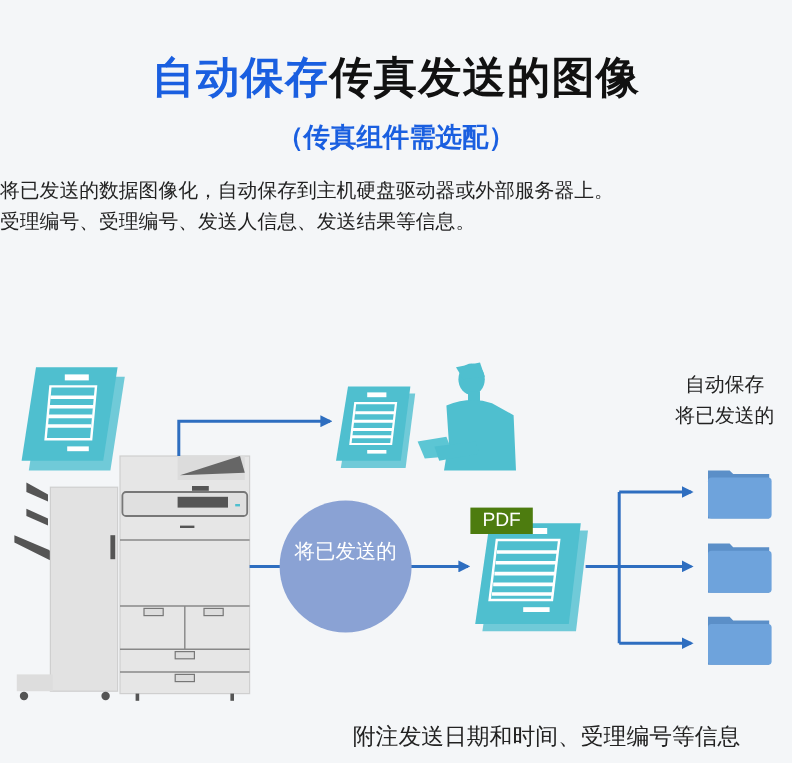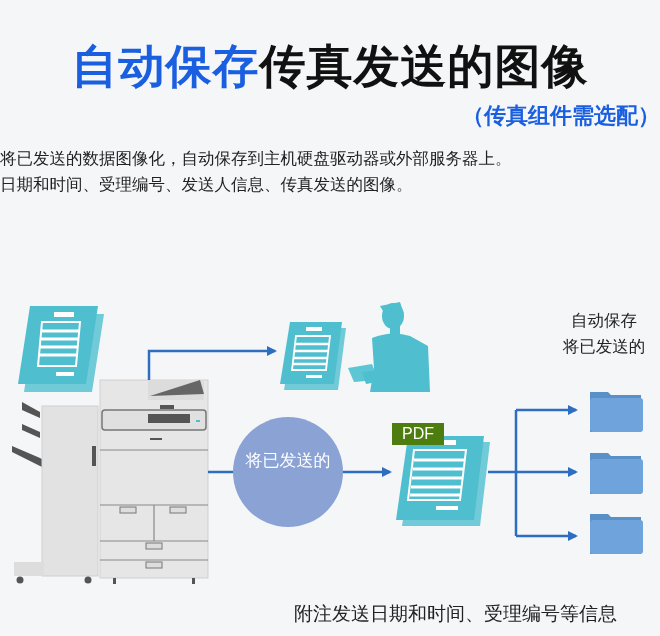--- a/index.html
+++ b/index.html
@@ -4,27 +4,27 @@
 <style>
   html, body { margin: 0; padding: 0; }
   body {
     width: 660px; height: 636px; overflow: hidden;
     background: #f4f6f8;
     font-family: "DejaVu Sans", "Liberation Sans", sans-serif;
     position: relative;
   }
   .title {
     position: absolute; top: 36px; left: 0; width: 660px;
-    text-align: center; font-size: 46px; font-weight: bold;
+    text-align: center; font-size: 36px; font-weight: bold;
     letter-spacing: 1px; line-height: 60px;
   }
   .title .blue { color: #1a5fe0; }
   .title .black { color: #111; }
   .subtitle {
-    position: absolute; top: 100px; left: 0; width: 660px; text-align: right;
+    position: absolute; top: 100px; left: 0; width: 660px; text-align: center;
     font-size: 22px; font-weight: bold; color: #1a5fe0; line-height: 32px;
   }
   .desc {
     position: absolute; top: 146px; left: 0; width: 660px; 
     font-size: 16.5px; color: #222; line-height: 26px;
   }
   .desc div { white-space: nowrap; }
   svg.diagram { position: absolute; left: 0; top: 0; }
   .circle-text {
     position: absolute; left: 233px; top: 447px; width: 110px; text-align: center;
@@ -46,21 +46,21 @@
 </style>
 </head>
 <body>
 
 <div class="title">
   <span class="blue">自动保存</span><span class="black">传真发送的图像</span>
 </div>
 <div class="subtitle">（传真组件需选配）</div>
 <div class="desc">
   <div>将已发送的数据图像化，自动保存到主机硬盘驱动器或外部服务器上。</div>
-  <div>日期和时间、受理编号、发送人信息、传真发送的图像。</div>
+  <div>受理编号、受理编号、发送人信息、发送结果等信息。</div>
 </div>
 
 <svg class="diagram" width="660" height="636" viewBox="0 0 660 636">
   <defs>
     <marker id="arr" markerWidth="10" markerHeight="10" refX="8" refY="5" orient="auto" markerUnits="userSpaceOnUse">
       <path d="M0,0 L10,5 L0,10 Z" fill="#2e6ec0"></path>
     </marker>
     <g id="doclines">
       <rect x="0" y="0" width="34" height="4" fill="#fff"></rect>
       <rect x="0" y="7" width="34" height="4" fill="#fff"></rect>

